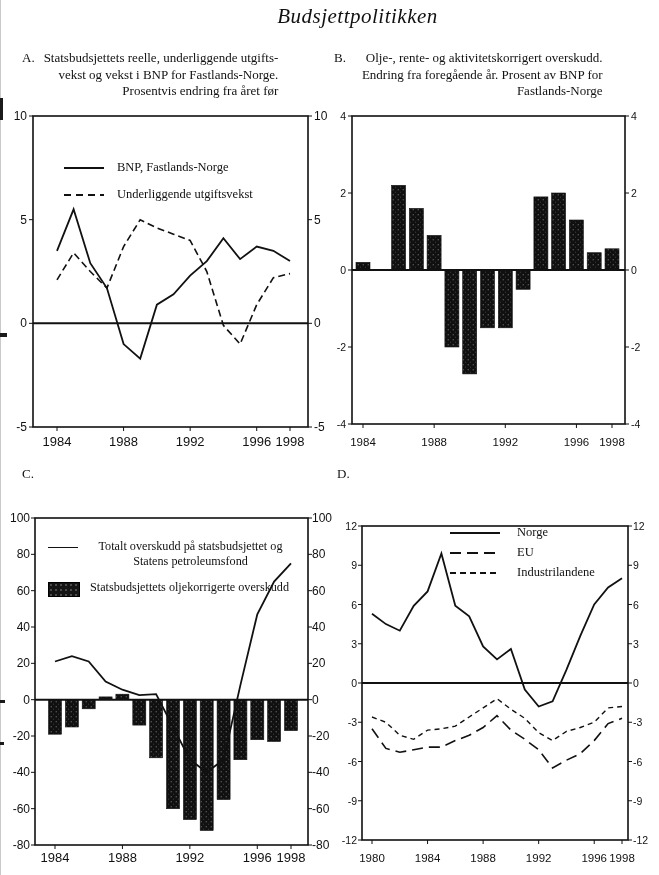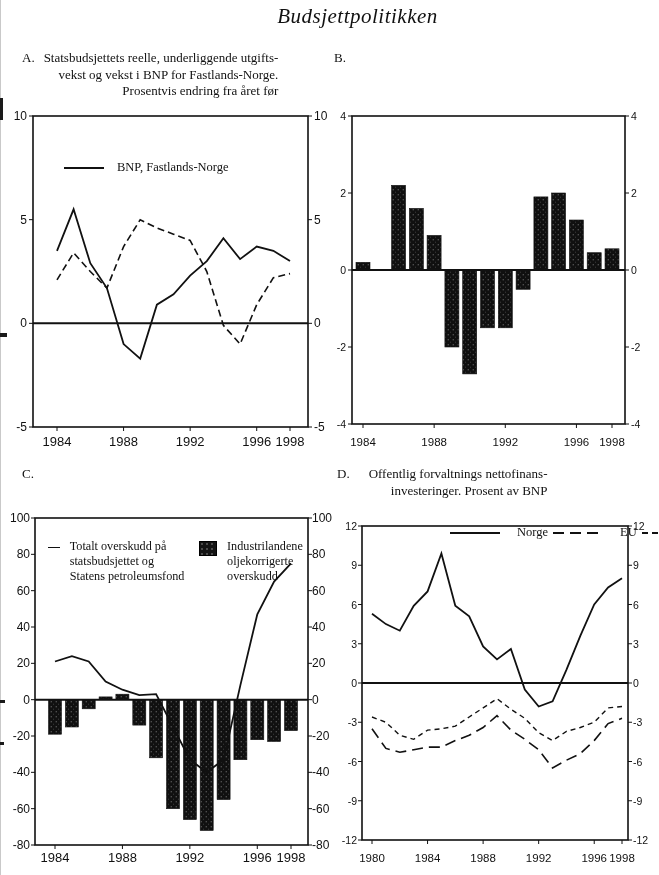--- a/index.html
+++ b/index.html
@@ -10,21 +10,21 @@
   h1.title{position:absolute;top:4px;left:0;width:659px;margin:0;text-align:center;
            font-family:"Liberation Serif",serif;font-style:italic;font-weight:500;
            font-size:21px;letter-spacing:.5px;padding-left:28px;}
   .heading{position:absolute;display:flex;font-size:13px;line-height:16.5px;
            font-family:"Liberation Serif",serif;}
   .hletter{flex:0 0 auto;}
   .htext{white-space:pre-line;text-align:right;}
   .panel{position:absolute;}
   .panel svg{position:absolute;left:0;top:0;}
   svg text{font-family:"Liberation Sans",sans-serif;fill:#111;}
-  .legend{position:absolute;z-index:2;display:flex;flex-direction:row;}
+  .legend{position:absolute;z-index:2;display:flex;flex-direction:column;text-align:center;}
   .lrow{display:flex;align-items:center;}
   .ltext{font-family:"Liberation Serif",serif;color:#111;}
   
   .sample{display:inline-block;height:0;border:none;}
   .s-solid-a{width:40px;border-top:2px solid #111;}
   .s-dash-a{width:40px;height:2px;background:repeating-linear-gradient(90deg,#111 0 7px,transparent 7px 12px);}
   .s-solid-c{width:30px;border-top:1.5px solid #111;}
   .s-swatch-c{width:30px;height:13px;background-color:#141414;
               background-image:radial-gradient(circle at 2px 2px,#8a8a8a 0.6px,transparent 0.8px);
               background-size:5px 5px;border:1px solid #000;}
@@ -55,28 +55,29 @@
 <h1 class="title">Budsjettpolitikken</h1>
 
 <div class="heading" style="left:22px;top:50px;width:300px;gap:9px;">
   <span class="hletter">A.</span>
   <span class="htext">Statsbudsjettets reelle, underliggende utgifts-
 vekst og vekst i BNP for Fastlands-Norge.
 Prosentvis endring fra året før</span>
 </div>
 <div class="heading" style="left:334px;top:50px;width:310px;gap:16px;">
   <span class="hletter">B.</span>
+  <span class="htext">Olje-, rente- og aktivitetskorrigert overskudd.
+Endring fra foregående år. Prosent av BNP for
+Fastlands-Norge</span>
 </div>
 <div class="heading" style="left:22px;top:466px;width:300px;gap:13px;">
   <span class="hletter">C.</span>
 </div>
 <div class="heading" style="left:337px;top:466px;width:300px;gap:19px;">
   <span class="hletter">D.</span>
-  <span class="htext">Offentlig forvaltnings nettofinans-
-investeringer. Prosent av BNP</span>
 </div>
 
 <div class="panel" id="chartA" style="left:0;top:108px;width:332px;height:350px;">
     <svg width="332" height="350" viewBox="0 0 332 350">
       <line x1="33" x2="308" y1="215.33333333333334" y2="215.33333333333334" stroke="#111" stroke-width="2"></line>
       <polyline points="57.0,142.8 73.6,101.3 90.3,155.2 106.9,180.1 123.6,236.1 140.2,250.6 156.9,196.7 173.5,186.3 190.1,167.6 206.8,153.1 223.4,130.3 240.1,151.1 256.7,138.6 273.4,142.8 290.0,153.1" fill="none" stroke="#111" stroke-width="1.8" stroke-linejoin="miter"></polyline>
       <polyline points="57.0,171.8 73.6,144.8 90.3,163.5 106.9,180.1 123.6,138.6 140.2,111.7 156.9,120.0 173.5,126.2 190.1,132.4 206.8,163.5 223.4,217.4 240.1,236.1 256.7,196.7 273.4,169.7 290.0,165.6" fill="none" stroke="#111" stroke-width="1.6" stroke-linejoin="miter" stroke-dasharray="7,4"></polyline>
       <rect x="33" y="8" width="275" height="311" fill="none" stroke="#111" stroke-width="1.6"></rect>
       <line x1="29" x2="33" y1="8" y2="8" stroke="#111" stroke-width="1"></line>
       <line x1="308" x2="312" y1="8" y2="8" stroke="#111" stroke-width="1"></line>
@@ -102,20 +103,24 @@
       <text x="190.14285714285714" y="338" text-anchor="middle" font-size="13">1992</text>
       <line x1="256.7142857142857" x2="256.7142857142857" y1="319" y2="323" stroke="#111" stroke-width="1"></line>
       <text x="256.7142857142857" y="338" text-anchor="middle" font-size="13">1996</text>
       <line x1="290" x2="290" y1="319" y2="323" stroke="#111" stroke-width="1"></line>
       <text x="290" y="338" text-anchor="middle" font-size="13">1998</text>
     </svg>
   <div class="legend legend-a">
     <div class="lrow">
       <span class="sample s-solid-a"></span>
       <span class="ltext">BNP, Fastlands-Norge</span>
+    </div>
+    <div class="lrow">
+      <span class="sample s-dash-a"></span>
+      <span class="ltext">Underliggende utgiftsvekst</span>
     </div>
   </div>
 </div>
 
 <div class="panel" id="chartB" style="left:332px;top:108px;width:327px;height:350px;">
     <svg width="327" height="350" viewBox="0 0 327 350">
       <defs>
         <pattern id="spB" width="5" height="5" patternUnits="userSpaceOnUse">
           <rect x="0" y="0" width="5" height="5" fill="#101010"></rect>
           <circle cx="1.2" cy="1.8" r="0.55" fill="#9a9a9a"></circle>
@@ -249,21 +254,21 @@
       <line x1="291" x2="291" y1="340" y2="344" stroke="#111" stroke-width="1"></line>
       <text x="291" y="357" text-anchor="middle" font-size="13">1998</text>
     </svg>
   <div class="legend legend-c">
     <div class="lrow">
       <span class="sample s-solid-c"></span>
       <span class="ltext">Totalt overskudd på statsbudsjettet og Statens petroleumsfond</span>
     </div>
     <div class="lrow">
       <span class="sample s-swatch-c"></span>
-      <span class="ltext">Industrilandene oljekorrigerte overskudd</span>
+      <span class="ltext">Statsbudsjettets oljekorrigerte overskudd</span>
     </div>
   </div>
 </div>
 
 <div class="panel" id="chartD" style="left:332px;top:505px;width:327px;height:370px;">
     <svg width="327" height="370" viewBox="0 0 327 370">
       <line x1="30" x2="296" y1="178" y2="178" stroke="#111" stroke-width="2"></line>
       <polyline points="40.0,108.7 53.9,119.1 67.8,125.7 81.7,100.8 95.6,86.4 109.4,48.5 123.3,100.8 137.2,111.3 151.1,141.4 165.0,154.4 178.9,144.0 192.8,184.5 206.7,201.5 220.6,196.3 234.4,164.9 248.3,130.9 262.2,99.5 276.1,82.5 290.0,73.3" fill="none" stroke="#111" stroke-width="1.8" stroke-linejoin="miter"></polyline>
       <polyline points="40.0,223.8 53.9,243.4 67.8,247.3 81.7,244.7 95.6,242.1 109.4,242.1 123.3,235.6 137.2,230.3 151.1,222.5 165.0,210.7 178.9,225.1 192.8,234.3 206.7,244.7 220.6,263.0 234.4,255.2 248.3,248.6 262.2,235.6 276.1,218.6 290.0,213.3" fill="none" stroke="#111" stroke-width="1.6" stroke-linejoin="miter" stroke-dasharray="11,6"></polyline>
       <polyline points="40.0,212.0 53.9,217.3 67.8,230.3 81.7,234.3 95.6,225.1 109.4,223.8 123.3,221.2 137.2,212.0 151.1,202.9 165.0,193.7 178.9,204.2 192.8,213.3 206.7,227.7 220.6,235.6 234.4,226.4 248.3,222.5 262.2,217.3 276.1,202.9 290.0,201.5" fill="none" stroke="#111" stroke-width="1.4" stroke-linejoin="miter" stroke-dasharray="5,4"></polyline>

